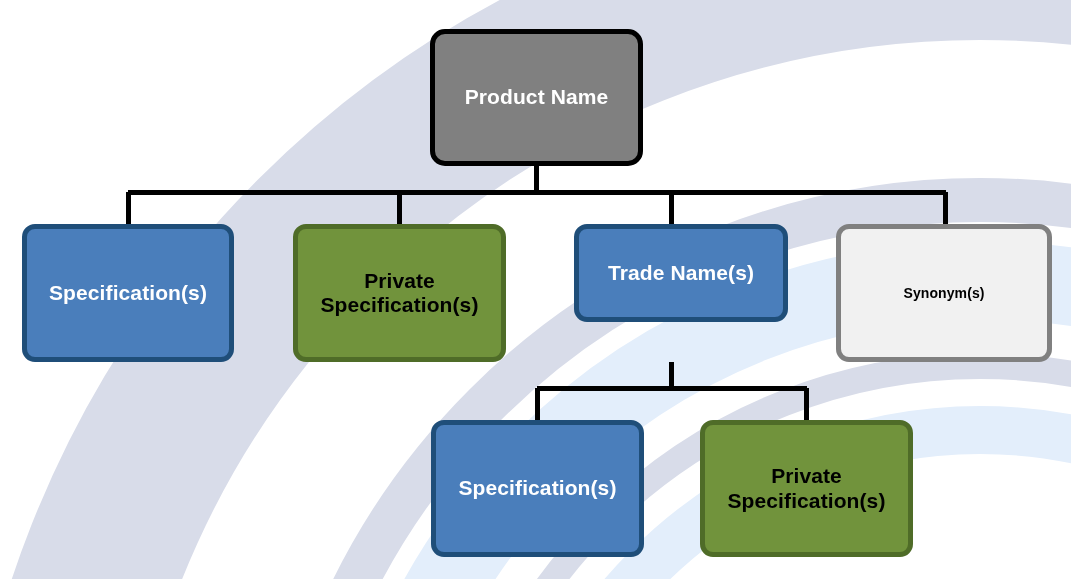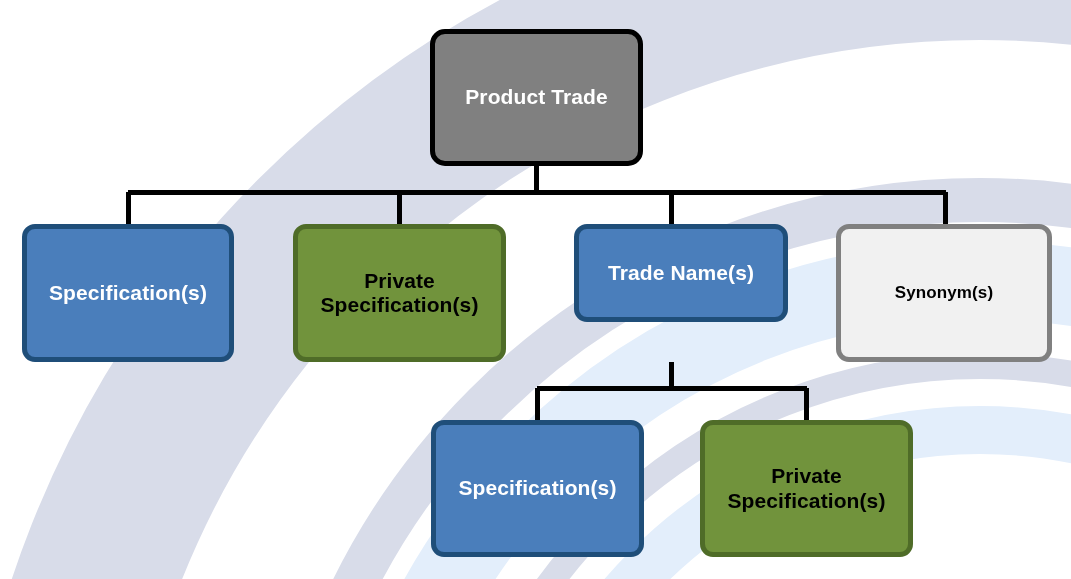--- a/index.html
+++ b/index.html
@@ -62,21 +62,21 @@
   .node.green {
     background: #71933c;
     border: 5px solid #4f6c28;
     color: #000000;
     font-size: 21px;
   }
   .node.light {
     background: #f1f1f1;
     border: 5px solid #808080;
     color: #000000;
-    font-size: 17px;
+    font-size: 14px;
   }
   .node .lbl {
     display: block;
     width: 100%;
     padding: 0 6px;
     box-sizing: border-box;
   }
 </style>
 </head>
 <body>
@@ -114,21 +114,21 @@
       <path d="M671.5,362 L671.5,389"></path>
 
       <path d="M537,388.5 L807,388.5"></path>
 
       <path d="M537.5,388 L537.5,420"></path>
       <path d="M806.5,388 L806.5,420"></path>
     </g>
   </svg>
 
   <div class="node root" id="node-product-name" style="left:430px; top:29px; width:213px; height:137px;">
-    <span class="lbl">Product Trade</span>
+    <span class="lbl">Product Name</span>
   </div>
 
   <div class="node blue" id="node-specification-top" style="left:22px; top:224px; width:212px; height:138px;">
     <span class="lbl">Specification(s)</span>
   </div>
 
   <div class="node green" id="node-private-specification-top" style="left:293px; top:224px; width:213px; height:138px;">
     <span class="lbl">Private
 Specification(s)</span>
   </div>

